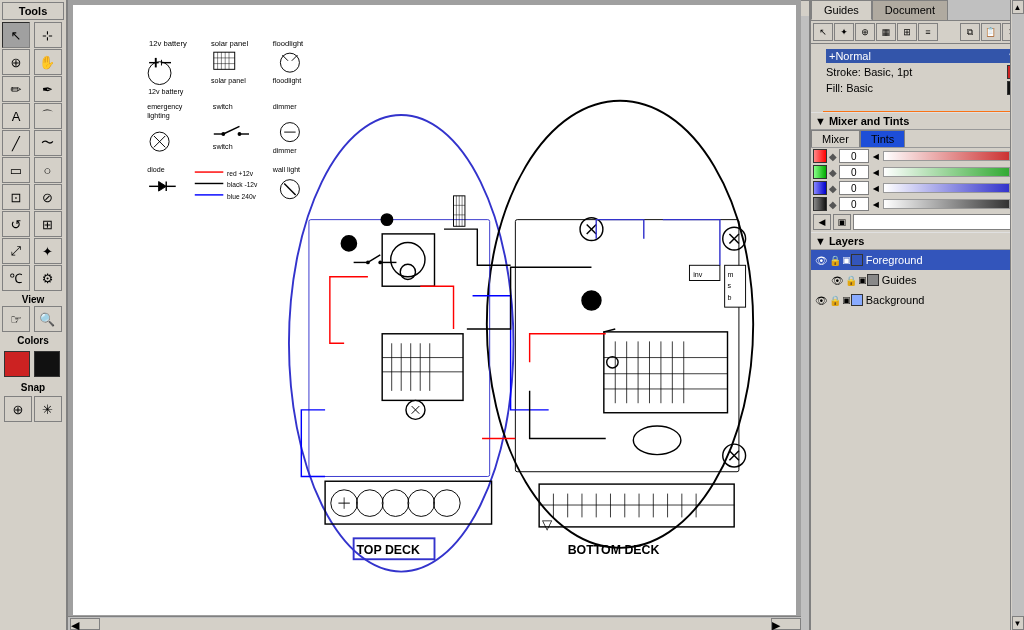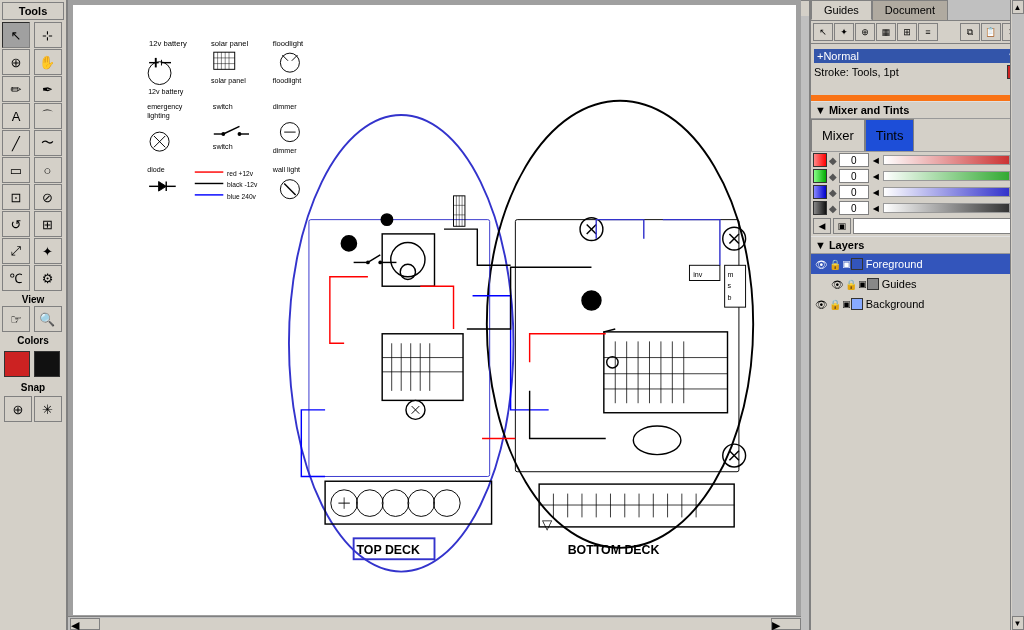--- a/index.html
+++ b/index.html
@@ -164,21 +164,22 @@
       display: flex;
       align-items: center;
       justify-content: center;
       font-size: 9px;
       cursor: pointer;
     }
 
     
     .style-section {
       padding: 3px;
-      border-bottom: 6px solid #f97316;
+      border-bottom: 1px solid #f97316;
+      margin-left: 12px;
     }
     .style-row {
       display: flex;
       align-items: center;
       margin: 2px 0;
       font-size: 11px;
     }
     .style-color-box {
       width: 14px;
       height: 14px;
@@ -231,22 +232,22 @@
     }
     .panel-section-header .arrow { margin-right: 3px; }
     .panel-section-header .panel-menu { margin-left: auto; font-size: 10px; }
 
     
     .mixer-tabs {
       display: flex;
       border-bottom: 1px solid #999;
     }
     .mixer-tab {
-      padding: 8px 10px;
-      font-size: 13px;
+      padding: 2px 10px;
+      font-size: 11px;
       border: 1px solid #808080;
       border-bottom: none;
       cursor: pointer;
       background: #d4d0c8;
     }
     .mixer-tab.active { background: #d4d0c8; }
     .mixer-tab:not(.active) { background: #1d4ed8; }
     .mixer-row {
       display: flex;
       align-items: center;
@@ -605,22 +606,26 @@
       <div class="panel-tool">✕</div>
     </div>
   </div>
 
   <div class="style-section">
     <div class="style-dropdown">
       <span>+Normal</span>
       <span class="dropdown-arrow">▼</span>
     </div>
     <div class="style-row">
-      <span>Stroke: Tools, 1pt</span>
+      <span>Stroke: Basic, 1pt</span>
       <div class="style-color-box" style="background:#cc2222;"></div>
+    </div>
+    <div class="style-row">
+      <span>Fill: Basic</span>
+      <div class="style-color-box" style="background:#111111;"></div>
     </div>
 
     <div style="text-align:right;font-size:10px;">▼</div>
   </div>
 
   <div>
     <div class="panel-section-header">
       <span class="arrow">▼</span>
       <span>Mixer and Tints</span>
       <span class="panel-menu">☰</span>

